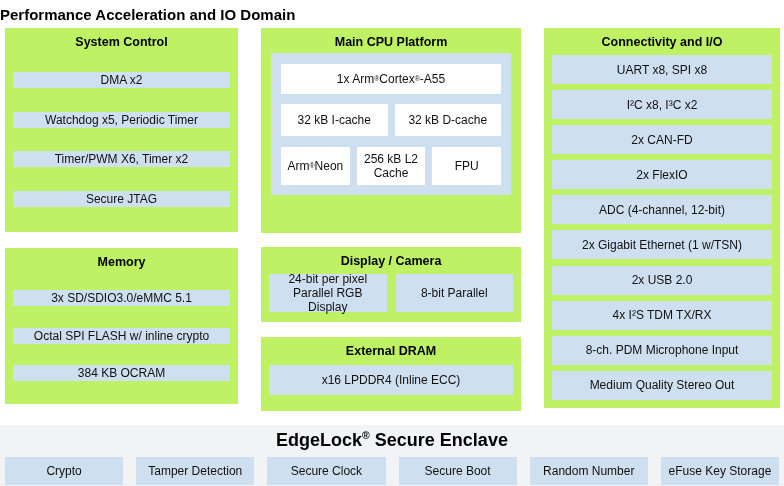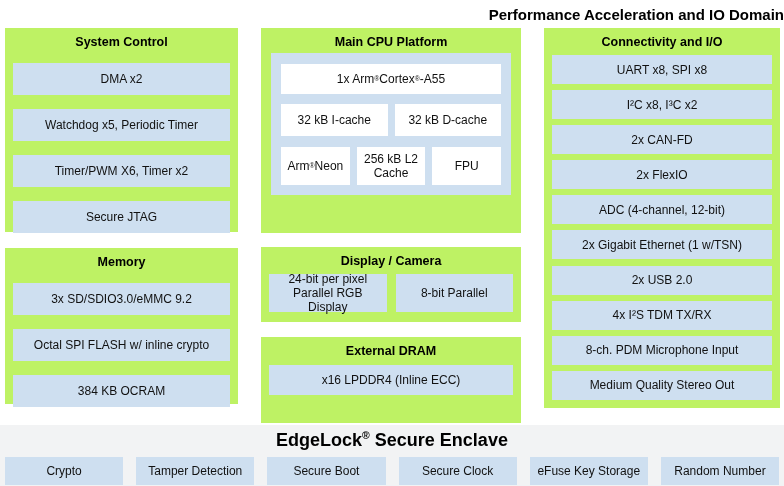--- a/index.html
+++ b/index.html
@@ -6,21 +6,21 @@
   html, body { background: #ffffff; }
   body {
     width: 784px; height: 486px;
     font-family: "Liberation Sans", sans-serif;
     color: #111111;
     overflow: hidden;
   }
   .page { position: relative; width: 784px; height: 486px; background: #ffffff; }
 
   .main-title {
-    font-size: 15px; font-weight: bold; text-align: right;
+    font-size: 15px; font-weight: bold; text-align: left;
     padding: 5px 0 3px; line-height: 20px; color: #000; border-radius: 7px;
   }
 
   .columns {
     display: flex; justify-content: space-between;
     padding: 0 4px 0 5px; height: 382px; align-items: flex-start;
   }
   .col-left  { width: 233px; }
   .col-mid   { width: 260px; }
   .col-right { width: 236px; }
@@ -32,28 +32,28 @@
   }
   .panel-items {
     flex: 1 1 auto; display: flex; flex-direction: column;
     justify-content: space-evenly; padding: 0 8px 2px;
   }
   .item {
     background: #CEDFF0; font-size: 12px; text-align: center;
     display: flex; align-items: center; justify-content: center;
     padding: 1px 4px; color: #111;
   }
-  .h30 { height: 32px; flex: 0 0 auto; margin-top: 14px; }
+  .h30 { height: 16px; flex: 0 0 auto; }
   .h29 { height: 29px; flex: 0 0 auto; }
 
   .panel-system { height: 204px; }
   .panel-memory { height: 156px; margin-top: 16px; }
   .panel-cpu    { height: 205px; }
   .panel-display{ height: 75px;  margin-top: 14px; }
-  .panel-dram   { height: 86px;  margin-top: 15px; }
+  .panel-dram   { height: 74px;  margin-top: 15px; }
   .panel-conn   { height: 380px; }
 
   .cpu-inner {
     margin: 4px 10px 0; height: 142px; background: #CEDFF0;
     display: flex; flex-direction: column; justify-content: space-evenly;
     padding: 0 10px;
   }
   .cpu-row { display: flex; gap: 7px; flex: 0 0 auto; }
   .white-box {
     flex: 1 1 0; background: #ffffff; font-size: 12px; text-align: center;
@@ -96,21 +96,21 @@
           <div class="item h30">DMA x2</div>
           <div class="item h30">Watchdog x5, Periodic Timer</div>
           <div class="item h30">Timer/PWM X6, Timer x2</div>
           <div class="item h30">Secure JTAG</div>
         </div>
       </div>
 
       <div class="panel panel-memory">
         <div class="panel-title">Memory</div>
         <div class="panel-items">
-          <div class="item h30">3x SD/SDIO3.0/eMMC 9.2</div>
+          <div class="item h30">3x SD/SDIO3.0/eMMC 5.1</div>
           <div class="item h30">Octal SPI FLASH w/ inline crypto</div>
           <div class="item h30">384 KB OCRAM</div>
         </div>
       </div>
     </div>
 
     <div class="col-mid">
       <div class="panel panel-cpu">
         <div class="panel-title">Main CPU Platform</div>
         <div class="cpu-inner">
@@ -160,20 +160,20 @@
         </div>
       </div>
     </div>
   </div>
 
   <div class="enclave-strip">
     <div class="enclave-title">EdgeLock<sup class="reg">®</sup> Secure Enclave</div>
     <div class="enclave-row">
       <div class="item">Crypto</div>
       <div class="item">Tamper Detection</div>
+      <div class="item">Secure Clock</div>
       <div class="item">Secure Boot</div>
-      <div class="item">Secure Clock</div>
+      <div class="item">Random Number</div>
       <div class="item">eFuse Key Storage</div>
-      <div class="item">Random Number</div>
     </div>
   </div>
 
 </div>
 
 </body></html>

